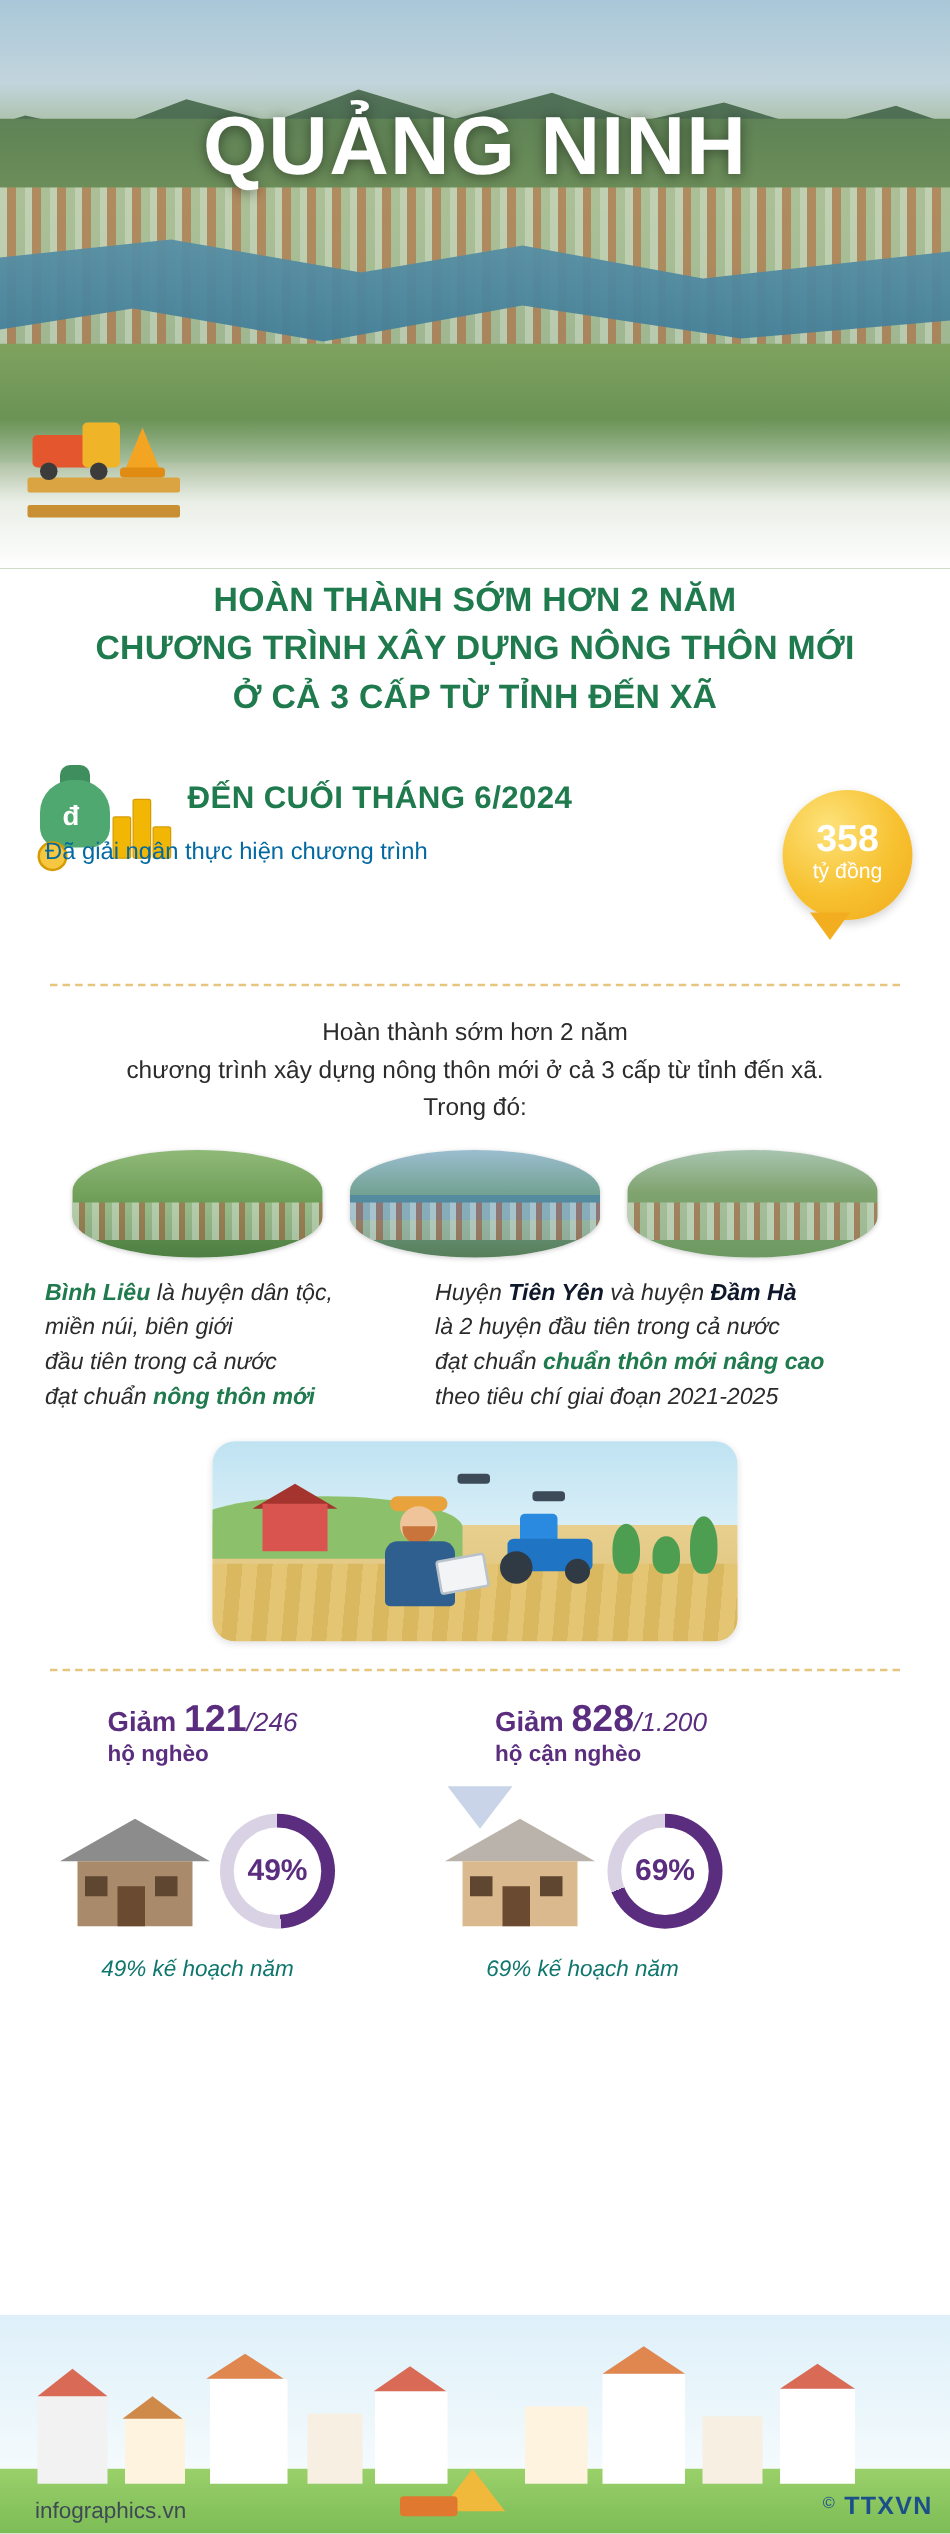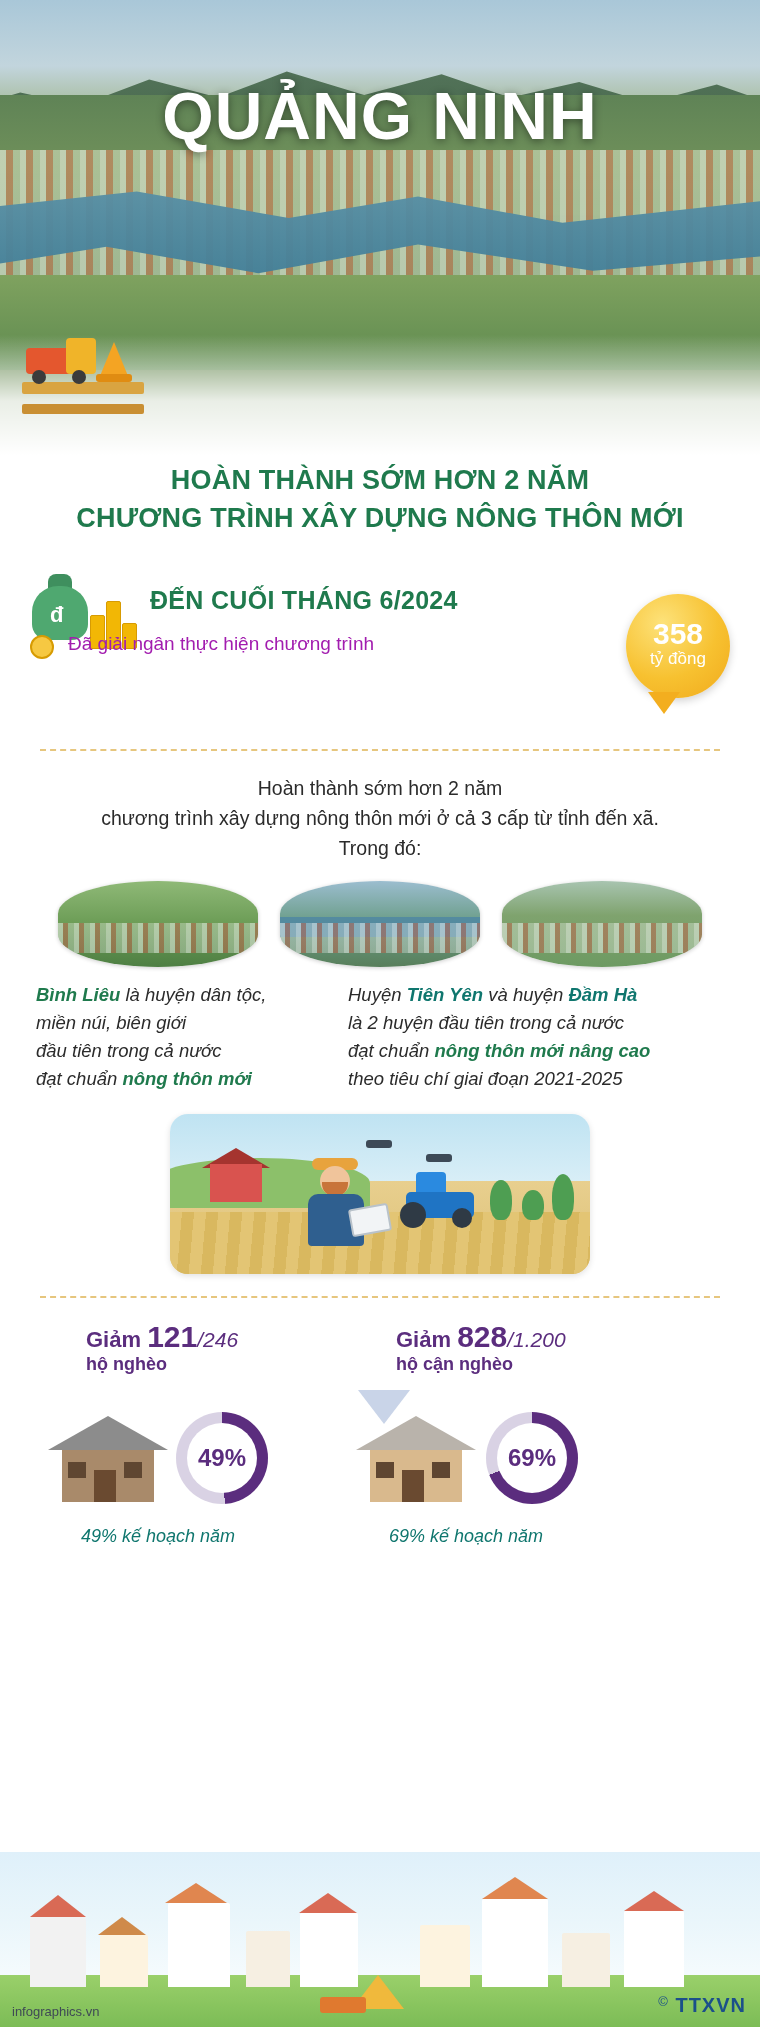--- a/index.html
+++ b/index.html
@@ -173,22 +173,21 @@
     font-weight: bold;
     color: #1f7a4d;
     letter-spacing: .3px;
   }
   .sec1-text {
     position: absolute;
     left: 36px; top: 66px;
     width: 520px;
     font-size: 19px;
     line-height: 1.5;
-    color: #a21caf;
-    margin-left: 32px;
+    color: #0369a1;
   }
   .badge {
     position: absolute;
     right: 30px; top: 30px;
     width: 104px; height: 104px;
     border-radius: 50%;
     background: radial-gradient(circle at 35% 28%, #fde27a 0%, #f7c130 55%, #f0a91c 100%);
     box-shadow: 0 3px 8px rgba(0,0,0,.18);
     color: #fff;
     text-align: center;
@@ -253,21 +252,21 @@
   }
   .caption {
     font-size: 18.5px;
     line-height: 1.5;
     font-style: italic;
     color: #2b2b2b;
   }
   .caption.left { width: 290px; }
   .caption.right { width: 352px; }
   .g { color: #1f7a4d; font-weight: bold; font-style: italic; }
-  .b { color: #0f766e; font-weight: bold; font-style: italic; }
+  .b { color: #0f172a; font-weight: bold; font-style: italic; }
 
   
   .farm {
     position: relative;
     width: 420px; height: 160px;
     margin: 22px auto 0 auto;
     border-radius: 18px;
     overflow: hidden;
     background: linear-gradient(to bottom, #bfe3f2 0%, #d8eef7 42%, #e8cf8e 42%, #dcc077 100%);
     box-shadow: 0 2px 6px rgba(0,0,0,.12);
@@ -460,22 +459,22 @@
     border-left: 26px solid transparent;
     border-right: 26px solid transparent;
     border-bottom: 34px solid #f0b93c;
   }
   .footer .veh {
     position: absolute; left: 320px; bottom: 14px; width: 46px; height: 16px;
     background: #e0792f; border-radius: 3px;
   }
   .credit {
     position: absolute;
-    left: 12px; bottom: 8px;
-    font-size: 13px;
+    left: 28px; bottom: 8px;
+    font-size: 18px;
     color: #3f4a55;
   }
   .ttxvn {
     position: absolute;
     right: 14px; bottom: 10px;
     font-size: 20px;
     font-weight: bold;
     color: #1b4f8a;
     letter-spacing: 1px;
   }
@@ -504,20 +503,21 @@
       <div class="wheel w1"></div>
       <div class="wheel w2"></div>
       <div class="cone"></div>
       <div class="cone-base"></div>
     </div>
   </div>
 
   <div class="headline">
     <div>HOÀN THÀNH SỚM HƠN 2 NĂM</div>
     <div>CHƯƠNG TRÌNH XÂY DỰNG NÔNG THÔN MỚI</div>
+    <div>Ở CẢ 3 CẤP TỪ TỈNH ĐẾN XÃ</div>
   </div>
 
   <div class="sec1">
     <div class="money-icon">
       <div class="bagtop"></div>
       <div class="bag"></div>
       <div class="dong">đ</div>
       <div class="coinstack c1"></div>
       <div class="coinstack c2"></div>
       <div class="coinstack c3"></div>
@@ -557,21 +557,21 @@
   <div class="caption-row">
     <div class="caption left">
       <span class="g">Bình Liêu</span><span> là huyện dân tộc,</span><br>
       <span>miền núi, biên giới</span><br>
       <span>đầu tiên trong cả nước</span><br>
       <span>đạt chuẩn </span><span class="g">nông thôn mới</span>
     </div>
     <div class="caption right">
       <span>Huyện </span><span class="b">Tiên Yên</span><span> và huyện </span><span class="b">Đầm Hà</span><br>
       <span>là 2 huyện đầu tiên trong cả nước</span><br>
-      <span>đạt chuẩn </span><span class="g">nông thôn mới nâng cao</span><br>
+      <span>đạt chuẩn </span><span class="g">chuẩn thôn mới nâng cao</span><br>
       <span>theo tiêu chí giai đoạn 2021-2025</span>
     </div>
   </div>
 
   <div class="farm">
     <div class="field"></div>
     <div class="hill"></div>
     <div class="barn-roof"></div>
     <div class="barn"></div>
     <div class="drone d1"></div>

